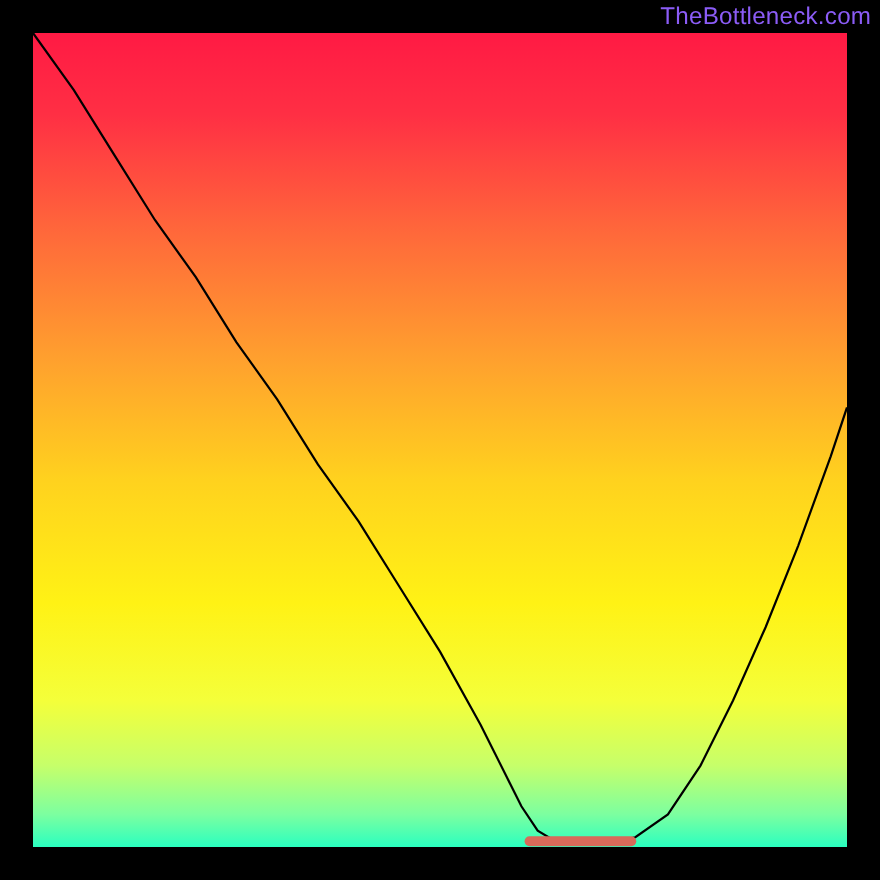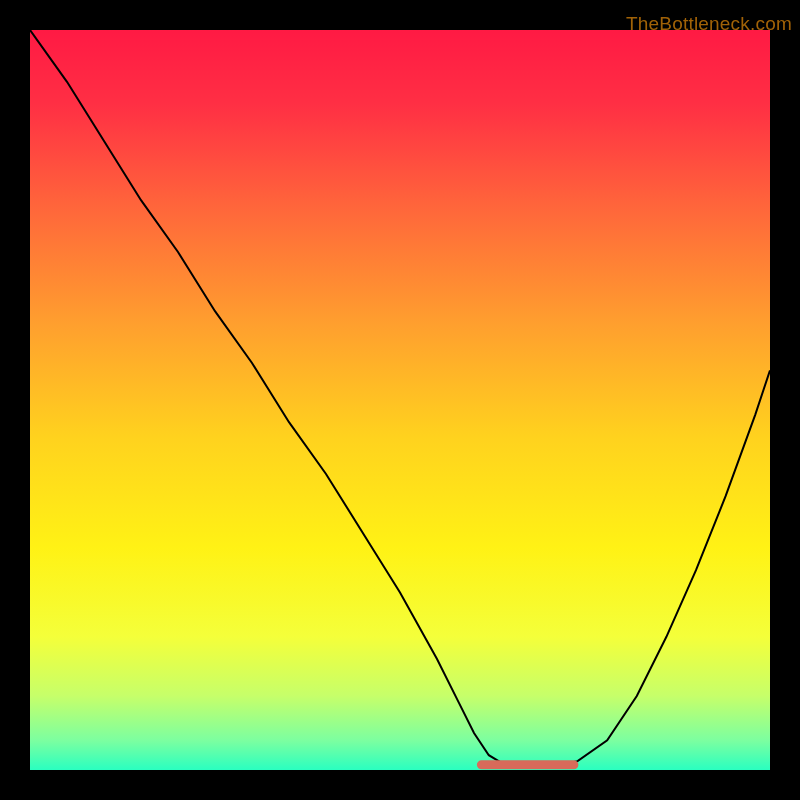--- a/index.html
+++ b/index.html
@@ -11,24 +11,24 @@
     overflow: hidden;
     font-family: Arial, Helvetica, sans-serif;
   }
   .chart-container {
     position: relative;
     width: 800px;
     height: 800px;
   }
   .watermark {
     position: absolute;
-    top: 13px;
+    top: 2px;
     right: 8px;
-    color: #a16207;
-    font-size: 19px;
+    color: #8b5cf6;
+    font-size: 22px;
     font-weight: 400;
     z-index: 10;
     letter-spacing: 0.2px;
   }
   svg {
     display: block;
   }
 </style>
 </head>
 <body>

